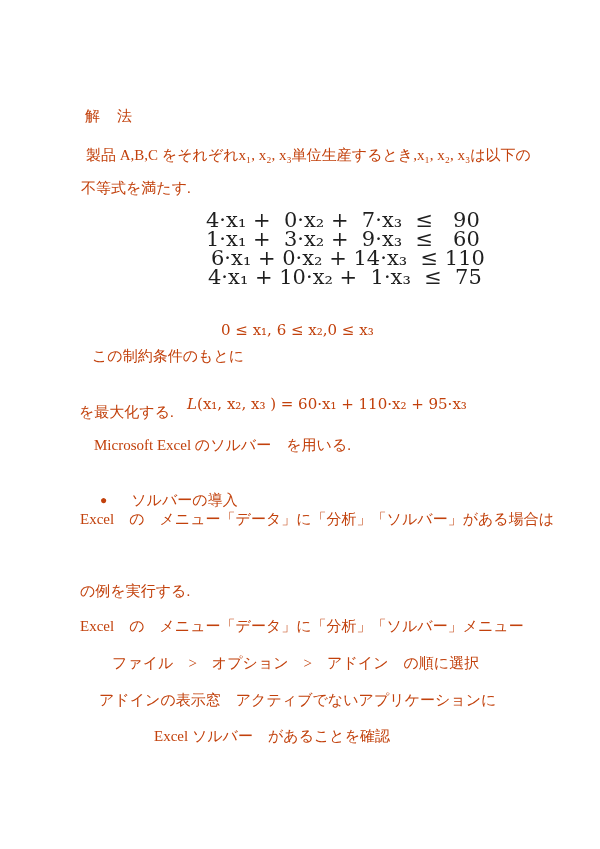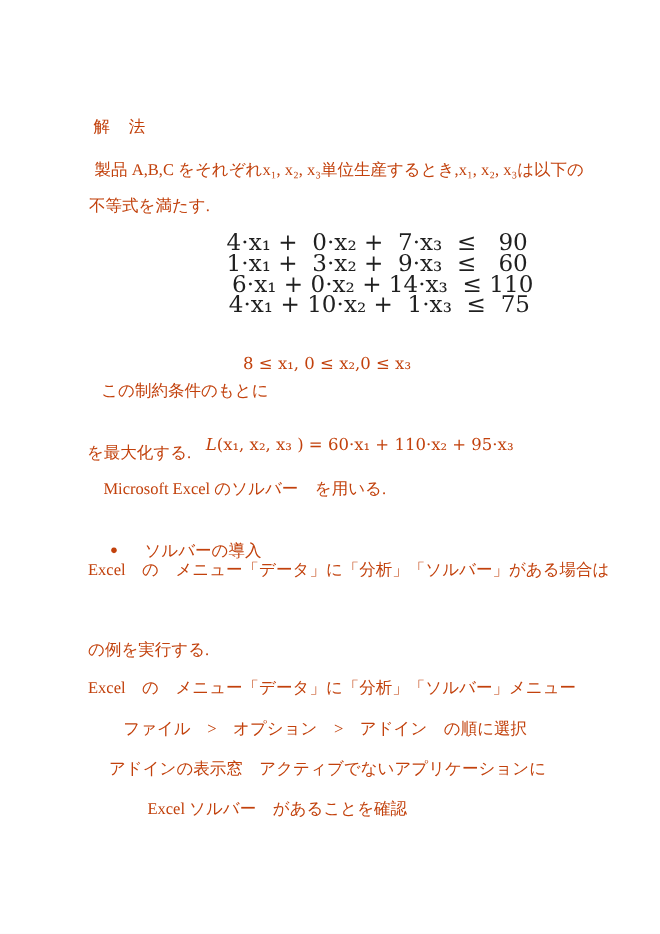--- a/index.html
+++ b/index.html
@@ -53,21 +53,21 @@
   <div class="line" style="left:86px; top:145px;">製品 A,B,C をそれぞれx₁, x₂, x₃単位生産するとき,x₁, x₂, x₃は以下の</div>
   <div class="line" style="left:81px; top:178px;">不等式を満たす.</div>
 
   <div class="ineq-block">
     <div class="ineq-row" style="left:206px; top:2px;">4·x₁ +  0·x₂ +  7·x₃  ≤   90</div>
     <div class="ineq-row" style="left:206px; top:21px;">1·x₁ +  3·x₂ +  9·x₃  ≤   60</div>
     <div class="ineq-row" style="left:211px; top:40px;text-align:center;">6·x₁ + 0·x₂ + 14·x₃  ≤ 110</div>
     <div class="ineq-row" style="left:208px; top:59px;">4·x₁ + 10·x₂ +  1·x₃  ≤  75</div>
   </div>
 
-  <div class="line formula" style="left:221px; top:320px;">8 ≤ x₁, 0 ≤ x₂,0 ≤ x₃</div>
+  <div class="line formula" style="left:221px; top:320px;">0 ≤ x₁, 6 ≤ x₂,0 ≤ x₃</div>
 
   <div class="line" style="left:92px; top:346px;">この制約条件のもとに</div>
 
   <div class="line formula" style="left:168px; top:374px;">
     <span class="func-name">L</span><span>(x₁, x₂, x₃ ) = 60·x₁ + 110·x₂ + 95·x₃</span>
   </div>
 
   <div class="line" style="left:79px; top:402px;">を最大化する.</div>
 
   <div class="line" style="left:94px; top:435px;">Microsoft Excel のソルバー　を用いる.</div>
@@ -75,15 +75,15 @@
   <div class="line" style="left:80px; top:509px;">Excel　の　メニュー「データ」に「分析」「ソルバー」がある場合は</div>
 
   <div class="line" style="left:85px; top:470px;">
     <span class="bullet-marker">●</span><span>ソルバーの導入</span>
   </div>
   <div class="line" style="left:80px; top:581px;">の例を実行する.</div>
 
   <div class="line" style="left:80px; top:616px;">Excel　の　メニュー「データ」に「分析」「ソルバー」メニュー</div>
   <div class="line" style="left:99px; top:690px;">アドインの表示窓　アクティブでないアプリケーションに</div>
   <div class="line" style="left:112px; top:653px;">ファイル　&gt;　オプション　&gt;　アドイン　の順に選択</div>
-  <div class="line" style="left:134px; top:726px;">Excel ソルバー　があることを確認</div>
+  <div class="line" style="left:154px; top:726px;">Excel ソルバー　があることを確認</div>
 
 </div>
 
 </body></html>

